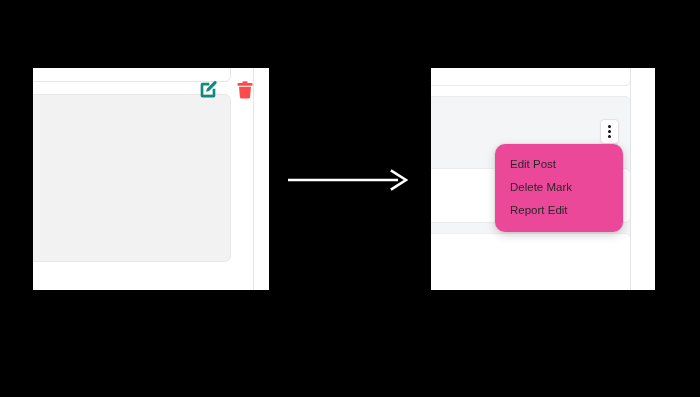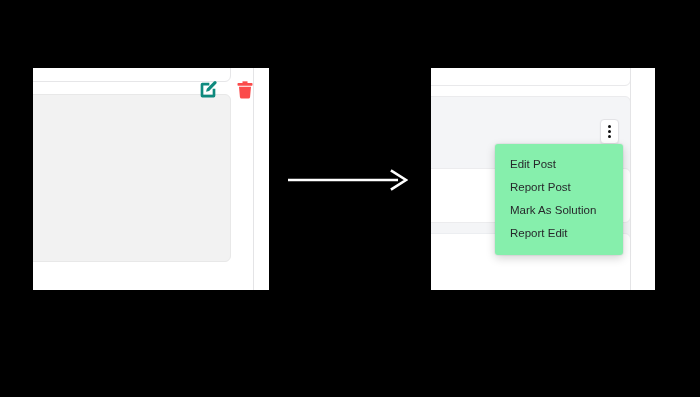--- a/index.html
+++ b/index.html
@@ -163,22 +163,22 @@
     background: #111111;
     border-radius: 50%;
   }
 
   
   .dropdown {
     position: absolute;
     left: 495px;
     top: 144px;
     width: 128px;
-    background: #86efac;
-    border-radius: 3px;
+    background: #ec4899;
+    border-radius: 10px;
     box-shadow: 0 3px 10px rgba(0,0,0,0.18), 0 0 0 1px rgba(0,0,0,0.04);
     padding: 9px 0 10px 0;
     z-index: 10;
   }
   .menu-item {
     padding: 3px 15px;
     font-size: 11.5px;
     line-height: 17px;
     color: #27282b;
     white-space: nowrap;
@@ -243,18 +243,17 @@
       <span class="kebab-dot"></span>
       <span class="kebab-dot"></span>
       <span class="kebab-dot"></span>
     </div>
 
     <div class="panel-vdivider"></div>
   </div>
 
   <div class="dropdown">
     <div class="menu-item">Edit Post</div>
-    <div class="menu-item">Report Post</div>
-    <div class="menu-item">Mark As Solution</div>
+    <div class="menu-item">Delete Mark</div>
     <div class="menu-item">Report Edit</div>
   </div>
 
 </div>
 
 </body></html>

